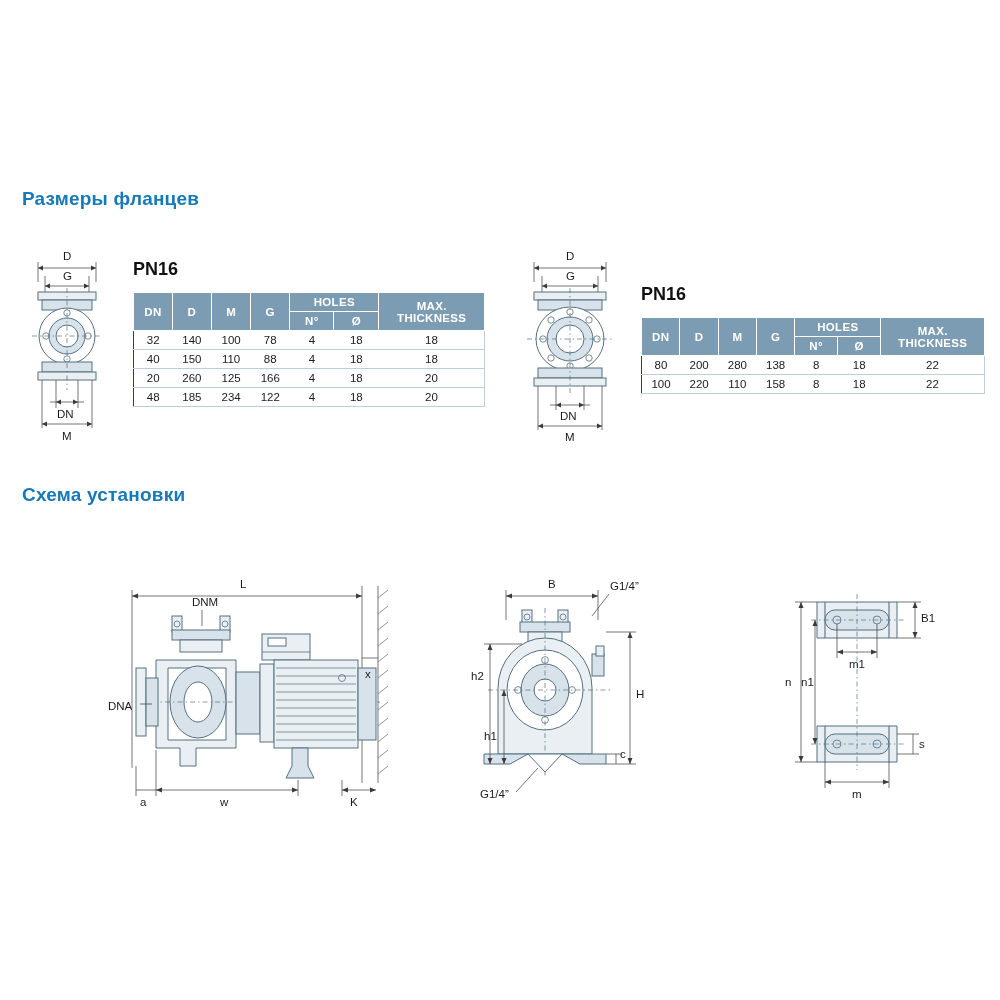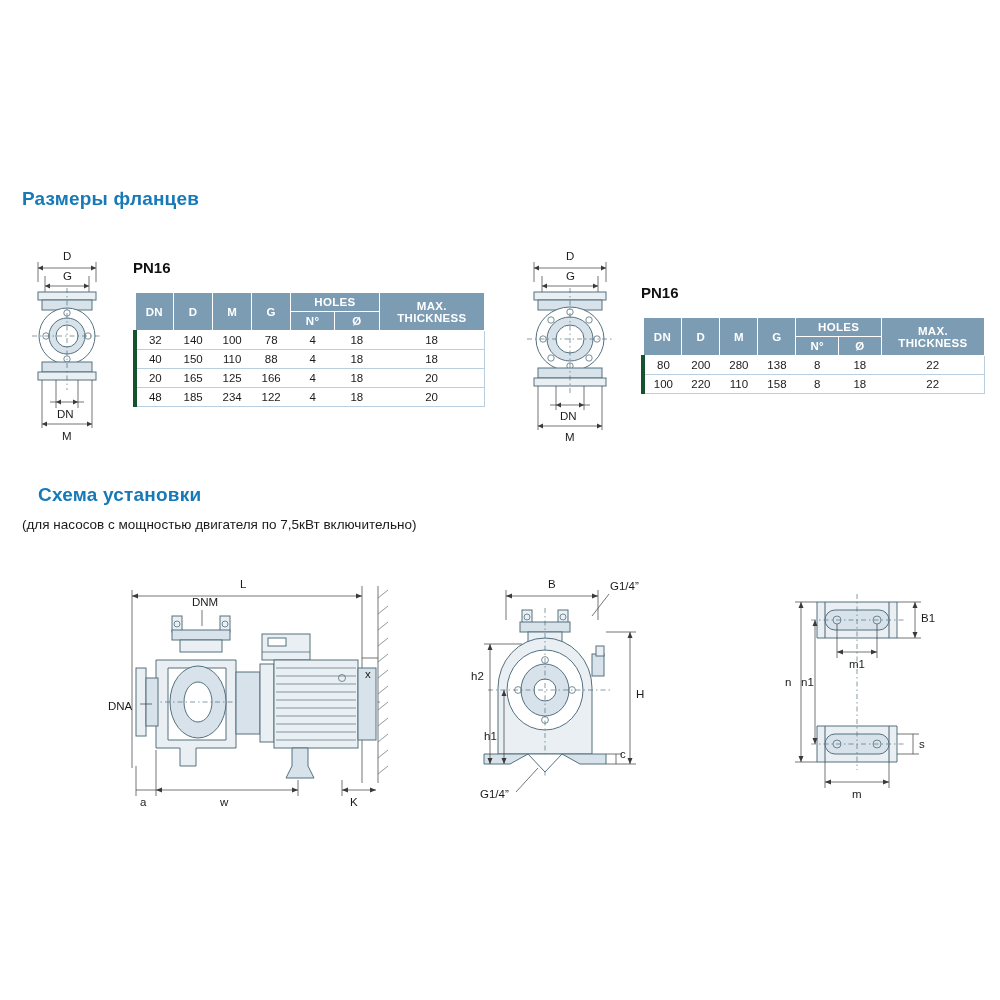--- a/index.html
+++ b/index.html
@@ -15,29 +15,29 @@
 
   h2.section-title{
     position:absolute;
     margin:0;
     color:#1679b8;
     font-size:19px;
     font-weight:bold;
     letter-spacing:0.2px;
   }
   #title-flanges{left:22px;top:188px;}
-  #title-install{left:38px;top:484px;}
+  #title-install{left:22px;top:484px;}
   #subtitle-install{
     position:absolute;left:22px;top:517px;
     font-size:13.5px;color:#1b1b1b;
   }
 
   
   .pn-label{
-    position:absolute;font-size:15px;font-weight:bold;color:#111;text-align:center;
+    position:absolute;font-size:18px;font-weight:bold;color:#111;text-align:center;
   }
   table.flange{
     position:absolute;
     border-collapse:collapse;
     font-size:11.5px;
     color:#1b1b1b;
   }
   table.flange th{
     background:#7c9cb4;
     color:#ffffff;
@@ -49,21 +49,21 @@
     letter-spacing:0.3px;
   }
   table.flange td{
     border-bottom:1px solid #b9cfe0;
     border-right:0;
     padding:3px 4px;
     text-align:center;
     background:#ffffff;
     font-size:11.5px;
   }
-  table.flange tr td:first-child{border-left:4px solid #14532d;}
+  table.flange tr td:first-child{border-left:1px solid #14532d;}
   table.flange tr td:last-child{border-right:1px solid #b9cfe0;}
 
   
   .draw{position:absolute;}
   svg{display:block;overflow:visible;}
   .ln{stroke:#55707f;stroke-width:1.1;fill:none;}
   .ln2{stroke:#55707f;stroke-width:0.8;fill:none;}
   .dim{stroke:#3a3a3a;stroke-width:0.7;fill:none;}
   .dash{stroke:#55707f;stroke-width:0.7;fill:none;stroke-dasharray:5 3 1.5 3;}
   .fillg{fill:#e9eff3;stroke:#55707f;stroke-width:1;}
@@ -157,21 +157,21 @@
         <td>40</td>
         <td>150</td>
         <td>110</td>
         <td>88</td>
         <td>4</td>
         <td>18</td>
         <td>18</td>
       </tr>
       <tr>
         <td>20</td>
-        <td>165</td>
+        <td>260</td>
         <td>125</td>
         <td>166</td>
         <td>4</td>
         <td>18</td>
         <td>20</td>
       </tr>
       <tr>
         <td>48</td>
         <td>185</td>
         <td>234</td>
@@ -266,21 +266,20 @@
         <td>110</td>
         <td>158</td>
         <td>8</td>
         <td>18</td>
         <td>22</td>
       </tr>
     </tbody>
   </table>
 
   <h2 class="section-title" id="title-install">Схема установки</h2>
-  <div id="subtitle-install">(для насосов с мощностью двигателя по 7,5кВт включительно)</div>
 
   <div class="draw" style="left:110px;top:568px;">
     <svg width="300" height="250" viewBox="0 0 300 250">
 
       <line class="dim" x1="22" y1="22" x2="22" y2="200"></line>
       <line class="dim" x1="252" y1="18" x2="252" y2="215"></line>
       <line class="dim" x1="22" y1="28" x2="252" y2="28"></line>
       <polygon points="22,28 28,25.5 28,30.5" fill="#3a3a3a"></polygon>
       <polygon points="252,28 246,25.5 246,30.5" fill="#3a3a3a"></polygon>
       <text class="lbl" x="130" y="20">L</text>

